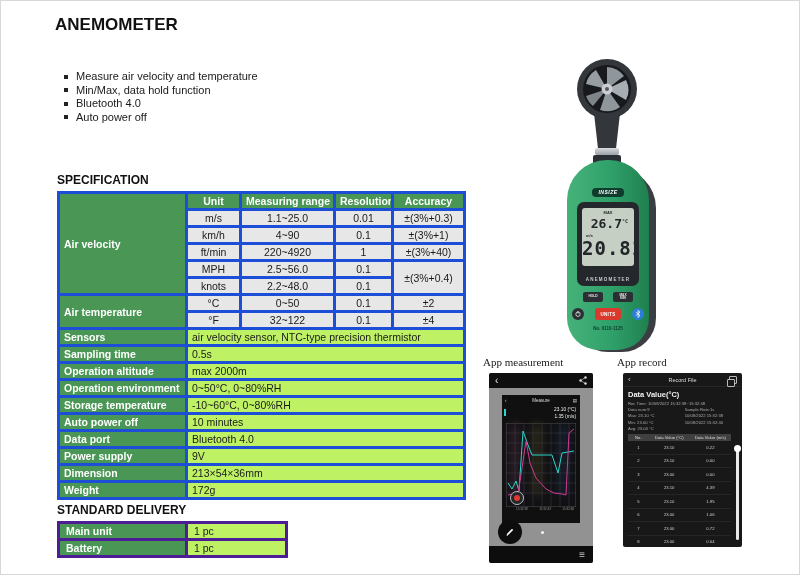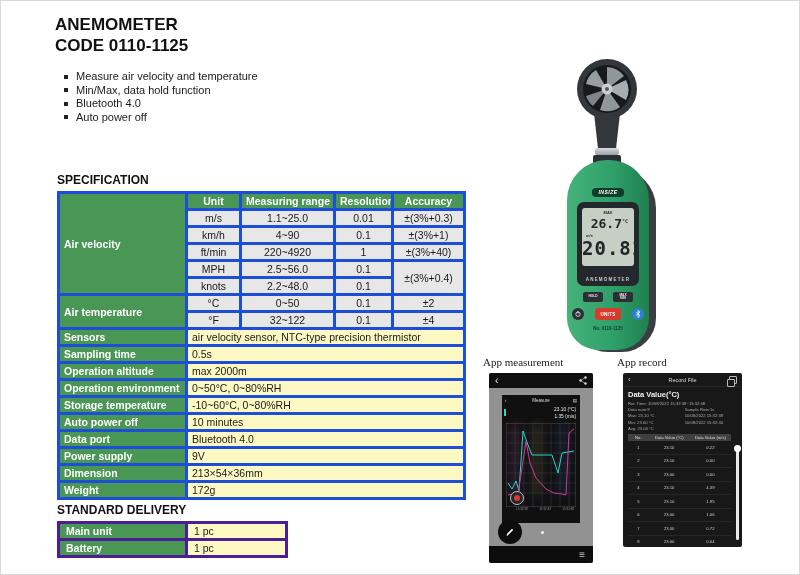--- a/index.html
+++ b/index.html
@@ -17,21 +17,21 @@
 
   
   .spec-section{position:absolute;left:57px;top:173px;}
   table.spec{border-collapse:collapse;table-layout:fixed;width:406px;border:2px solid #3a3a3a;}
   table.spec td{font-size:10.5px;height:14px;padding:0 4px;overflow:hidden;white-space:nowrap;
                 border:3px solid #1d4ed8;vertical-align:middle;}
   td.g{background:#4a9655;color:#fff;font-weight:bold;border-bottom:1px solid #fff;border-top:1px solid #fff;}
   td.hd{text-align:center;height:16px;font-size:11px;}
   td.lbl{text-align:left;padding-left:6px;}
   td.v{background:#e7e7e7;color:#1a1a1a;text-align:center;}
-  td.vl{background:#fef9c3;color:#1a1a1a;text-align:left;padding-left:6px;}
+  td.vl{background:#bef264;color:#1a1a1a;text-align:left;padding-left:6px;}
 
   
   .delivery-section{position:absolute;left:57px;top:503px;}
   table.del{border-collapse:collapse;table-layout:fixed;width:228px;border:2px solid #3a3a3a;}
   table.del td{font-size:10.5px;height:14px;padding:0 6px;border:3px solid #4c1d95;}
 
   
   .device{position:absolute;left:550px;top:56px;width:118px;height:292px;}
   .fan-head{position:absolute;left:26px;top:2px;}
   .neck{position:absolute;left:40px;top:58px;width:34px;height:36px;background:#33373c;
@@ -110,21 +110,20 @@
   .scrollbar{position:absolute;right:3px;top:75px;width:3px;height:92px;background:#e9e9e9;border-radius:2px;}
   .scroll-thumb{position:absolute;right:1px;top:72px;width:7px;height:7px;border-radius:50%;background:#fff;}
 </style>
 </head>
 <body>
 
 <div class="page">
 
   <div class="title">
     <div>ANEMOMETER</div>
-    <div>CODE 0110-1125</div>
   </div>
 
   <div class="features">
 
       <div class="feature">
         <span class="sq"></span>
         <span>Measure air velocity and temperature</span>
       </div>
 
       <div class="feature">

